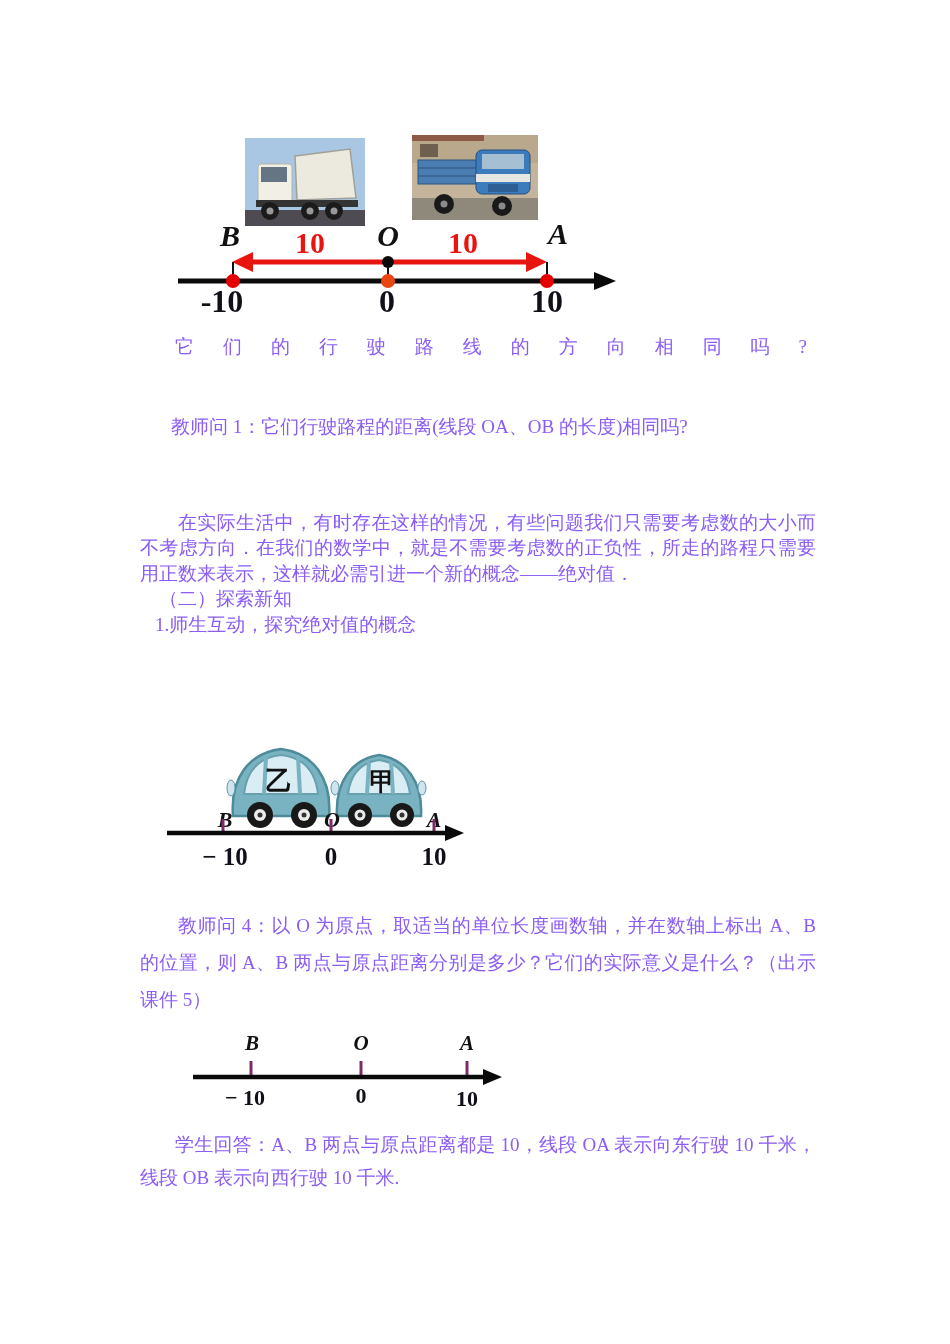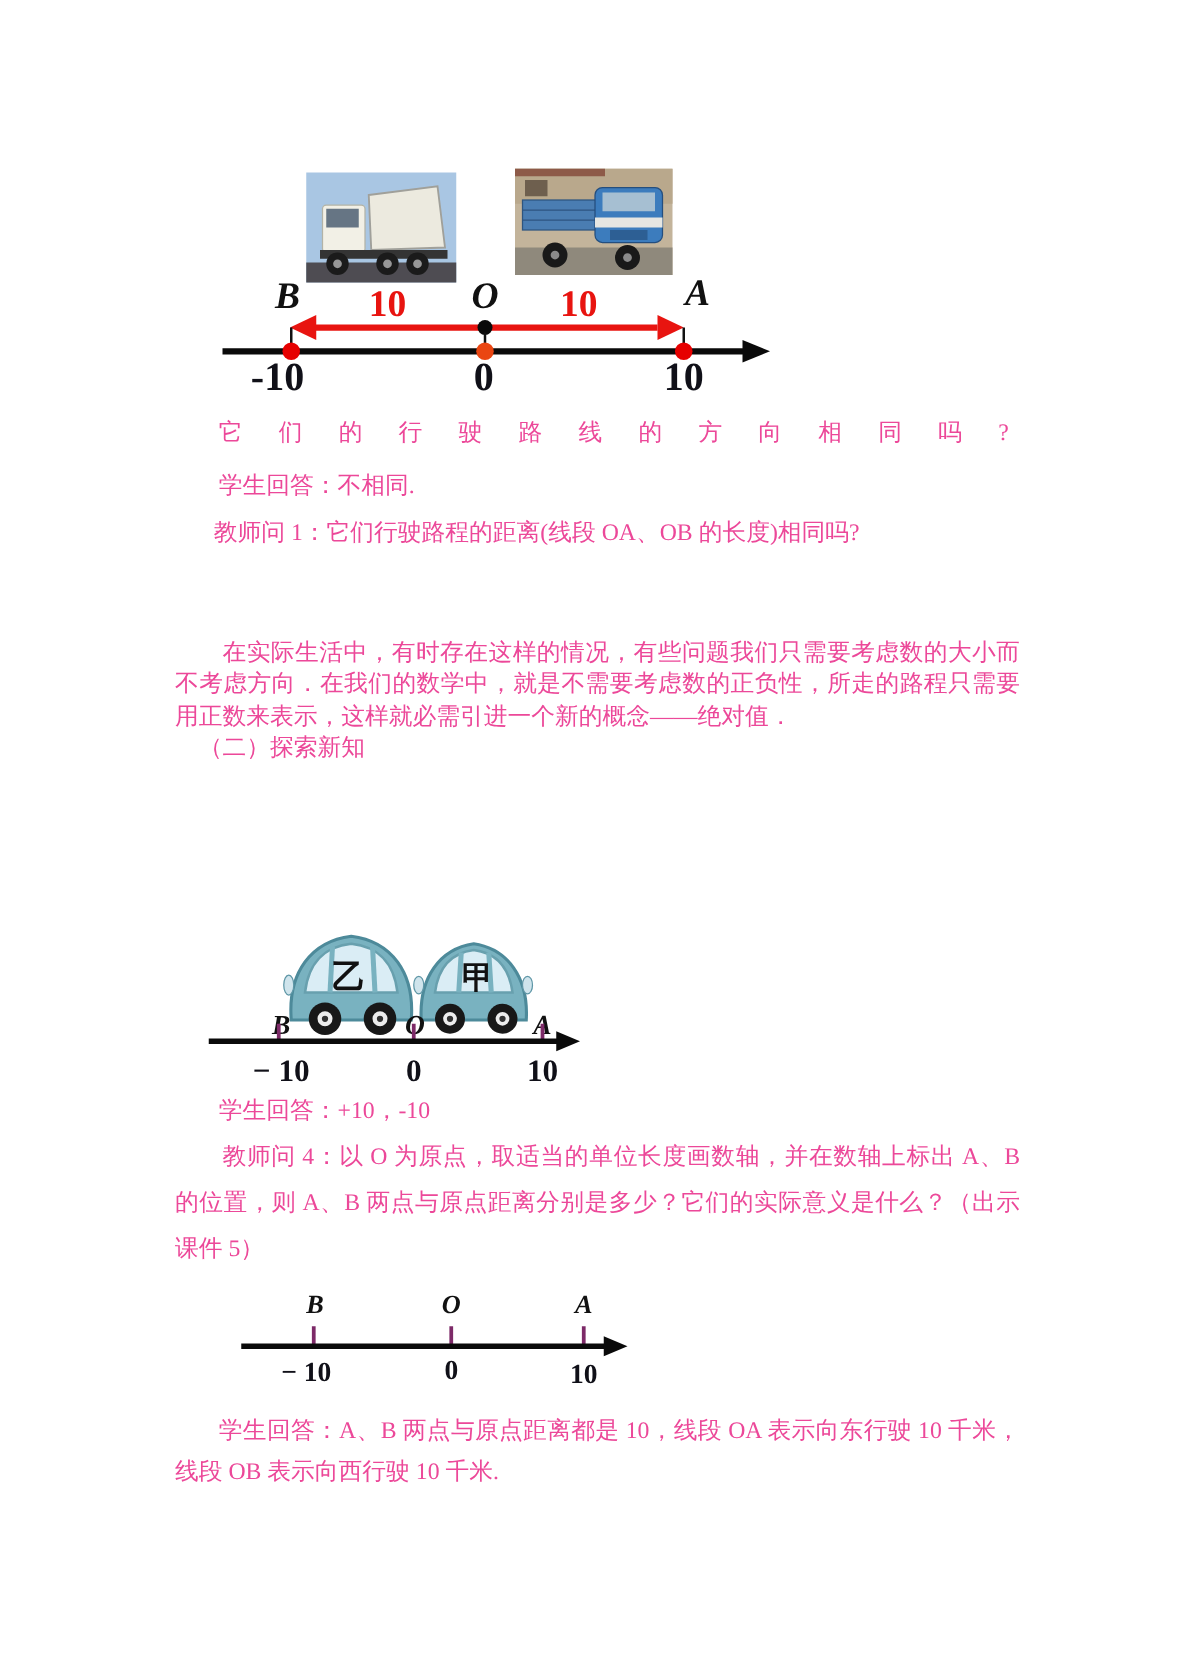--- a/index.html
+++ b/index.html
@@ -10,21 +10,21 @@
     background:#ffffff;
     overflow:hidden;
     font-family:"Liberation Serif","DejaVu Serif",serif;
     color:#000;
   }
   .txt {
     position:absolute;
     left:140px; width:676px;
     font-size:19px;
     line-height:26px;
-    color:#ec4899;
+    color:#8b5cf6;
     text-align:justify;
   }
   .q1 { left:175px; width:632px; top:334px; text-align:justify; text-align-last:justify; }
   .a1 { top:376px; text-indent:35px; }
   .q2 { top:414px; text-indent:31px; }
   .a2 { top:452px; text-indent:35px; }
   .tight { top:486px; line-height:25.4px;margin-top:24px; }
   .tight .p-intro   { text-indent:38px; }
   .tight .p-head    { text-indent:19px; }
   .tight .p-sub     { text-indent:15px; }
@@ -100,26 +100,26 @@
     <circle cx="75" cy="165" r="7" fill="#e60000"></circle>
     <circle cx="230" cy="165" r="7" fill="#ea4612"></circle>
     <circle cx="389" cy="165" r="7" fill="#e60000"></circle>
 
     <text x="64" y="196" class="fig-num" font-size="32" text-anchor="middle">-10</text>
     <text x="229" y="196" class="fig-num" font-size="32" text-anchor="middle">0</text>
     <text x="389" y="196" class="fig-num" font-size="32" text-anchor="middle">10</text>
   </svg>
 
   <p class="txt q1">它 们 的 行 驶 路 线 的 方 向 相 同 吗 ?</p>
-  <p class="txt a1">学生回答：不相同.</p>
   <p class="txt q2">教师问 1：它们行驶路程的距离(线段 OA、OB 的长度)相同吗?</p>
 
   <div class="txt tight">
     <p class="p-intro">在实际生活中，有时存在这样的情况，有些问题我们只需要考虑数的大小而不考虑方向．在我们的数学中，就是不需要考虑数的正负性，所走的路程只需要用正数来表示，这样就必需引进一个新的概念——绝对值．</p>
     <p class="p-head">（二）探索新知</p>
+    <p class="p-sub">1.师生互动，探究绝对值的概念</p>
   </div>
 
 
   <svg class="fig" style="left:163px; top:726px;" width="312" height="148" viewBox="0 0 312 148">
 
     <g>
       <path d="M70,90 C67,52 86,27 118,23 C150,27 169,52 166,90 Z" fill="#79b2c0" stroke="#4d8a9a" stroke-width="2.5"></path>
       <path d="M81,68 C84,42 99,31 118,29 C137,31 152,42 155,68 Z" fill="#daedf5" stroke="#68a0ae" stroke-width="2"></path>
       <line x1="103" y1="31" x2="101" y2="68" stroke="#79b2c0" stroke-width="4"></line>
       <line x1="135" y1="31" x2="137" y2="68" stroke="#79b2c0" stroke-width="4"></line>
@@ -157,21 +157,20 @@
     <line x1="168" y1="93" x2="168" y2="106" stroke-width="3" stroke="#7d2a68"></line>
     <line x1="271" y1="93" x2="271" y2="106" stroke-width="3" stroke="#7d2a68"></line>
     <line x1="4" y1="107" x2="284" y2="107" stroke="#0a0a0a" stroke-width="4.5"></line>
     <polygon points="301,107 282,99 282,115" fill="#0a0a0a"></polygon>
 
     <text x="62" y="139" class="fig-num" font-size="25" text-anchor="middle">− 10</text>
     <text x="168" y="139" class="fig-num" font-size="25" text-anchor="middle">0</text>
     <text x="271" y="139" class="fig-num" font-size="25" text-anchor="middle">10</text>
   </svg>
 
-  <p class="txt a3">学生回答：+10，-10</p>
   <p class="txt q4">教师问 4：以 O 为原点，取适当的单位长度画数轴，并在数轴上标出 A、B 的位置，则 A、B 两点与原点距离分别是多少？它们的实际意义是什么？（出示课件 5）</p>
 
   <svg class="fig" style="left:183px; top:1018px;" width="334" height="95" viewBox="0 0 334 95">
     <text x="69" y="32" class="fig-ital" font-size="21" text-anchor="middle">B</text>
     <text x="178" y="32" class="fig-ital" font-size="21" text-anchor="middle">O</text>
     <text x="284" y="32" class="fig-ital" font-size="21" text-anchor="middle">A</text>
 
     <line x1="68" y1="43" x2="68" y2="58" stroke-width="3" stroke="#7d2a68"></line>
     <line x1="178" y1="43" x2="178" y2="58" stroke-width="3" stroke="#7d2a68"></line>
     <line x1="284" y1="43" x2="284" y2="58" stroke-width="3" stroke="#7d2a68"></line>

